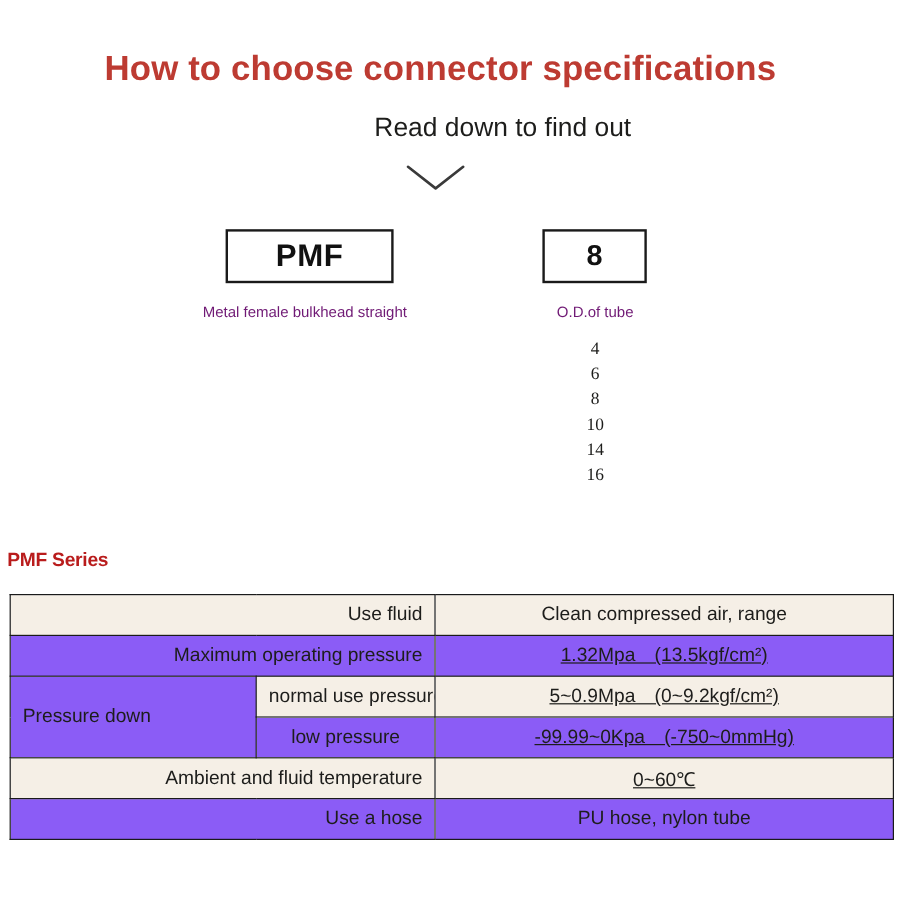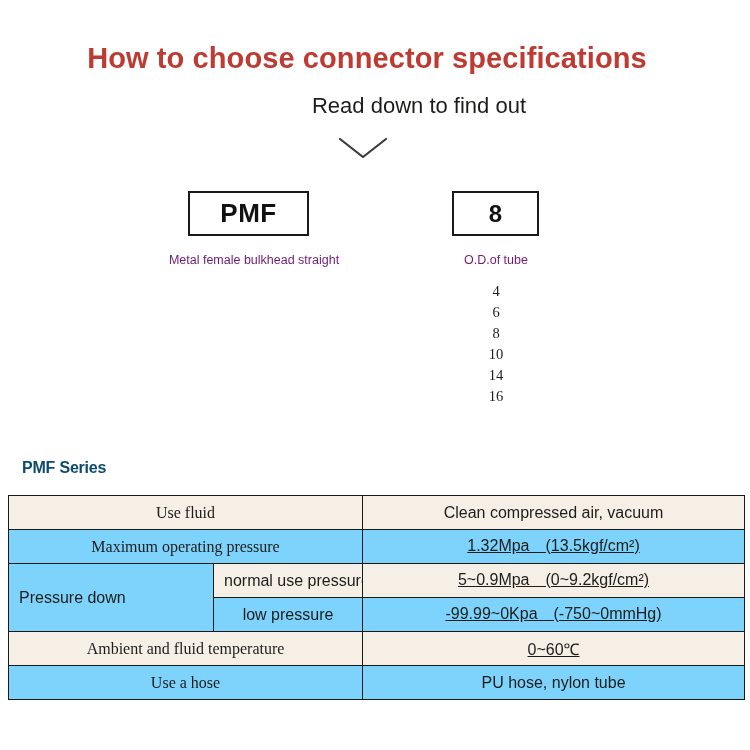--- a/index.html
+++ b/index.html
@@ -59,21 +59,21 @@
     box-sizing: border-box;
     display: flex;
     align-items: center;
     justify-content: center;
     font-weight: bold;
     color: #111111;
   }
   .box-pmf {
     left: 188px;
     top: 191px;
-    width: 121px;
+    width: 140px;
     height: 45px;
     font-size: 26px;
     letter-spacing: 0.5px;
   }
   .box-size {
     left: 452px;
     top: 191px;
     width: 87px;
     height: 45px;
     font-size: 24px;
@@ -108,25 +108,25 @@
   .size-list .size-item {
     font-family: "Liberation Serif", serif;
     font-size: 14.5px;
     line-height: 21px;
     color: #1d1d1b;
   }
 
   
   .series-heading {
     position: absolute;
-    left: 22px;
+    left: 6px;
     top: 459px;
     font-size: 16px;
     font-weight: bold;
-    color: #0c4a6e;
+    color: #b91c1c;
     letter-spacing: -0.2px;
     white-space: nowrap;
     text-align: right;
   }
 
   
   .spec-table-wrap {
     position: absolute;
     left: 8px;
     top: 495px;
@@ -142,23 +142,23 @@
     border: 1px solid #1a1a1a;
     padding: 0 10px;
     height: 33px;
     font-size: 16px;
     color: #1d1d1b;
     vertical-align: middle;
     overflow: hidden;
     white-space: nowrap;
   }
   td.shaded { background: #f5efe6; }
-  td.plain  { background: #7dd3fc; }
-
-  td.label-cell   { text-align: center; font-family: Liberation Serif, serif; }
+  td.plain  { background: #8b5cf6; }
+
+  td.label-cell   { text-align: right; }
   td.value-cell   { text-align: center; font-size: 16px; }
   td.value-small  { text-align: center; font-size: 14px; text-decoration: underline; }
   td.sub-label    { text-align: center; font-size: 13px; }
   td.row-span-label { text-align: left; font-size: 16px; }
 </style>
 </head>
 <body>
 
 <div class="page-title">How to choose connector specifications</div>
 
@@ -192,21 +192,21 @@
 <div class="spec-table-wrap">
   <table class="spec-table">
     <colgroup>
       <col style="width:205px">
       <col style="width:149px">
       <col style="width:382px">
     </colgroup>
     <tbody>
       <tr>
         <td class="label-cell shaded" colspan="2">Use fluid</td>
-        <td class="value-cell shaded">Clean compressed air, vacuum</td>
+        <td class="value-cell shaded">Clean compressed air, range</td>
       </tr>
       <tr>
         <td class="label-cell plain" colspan="2">Maximum operating pressure</td>
         <td class="value-small plain">1.32Mpa　(13.5kgf/cm²)</td>
       </tr>
       <tr>
         <td class="row-span-label plain" rowspan="2">Pressure down</td>
         <td class="sub-label shaded">normal use pressure</td>
         <td class="value-small shaded">5~0.9Mpa　(0~9.2kgf/cm²)</td>
       </tr>

